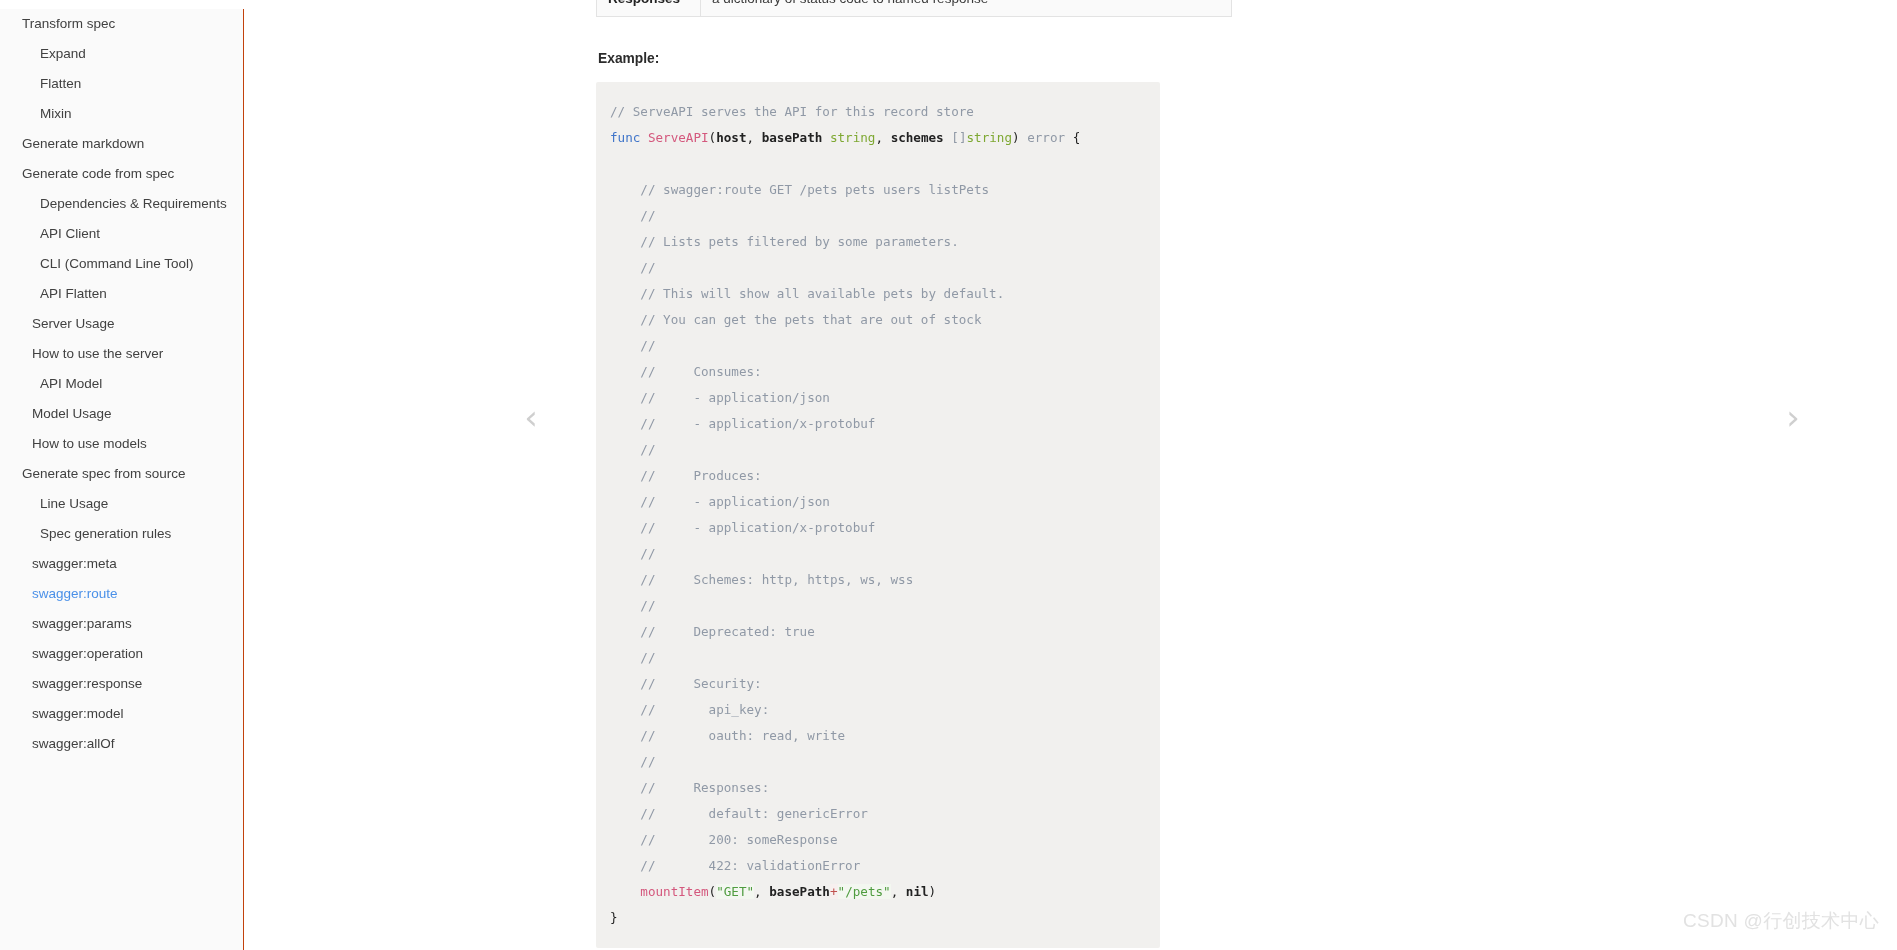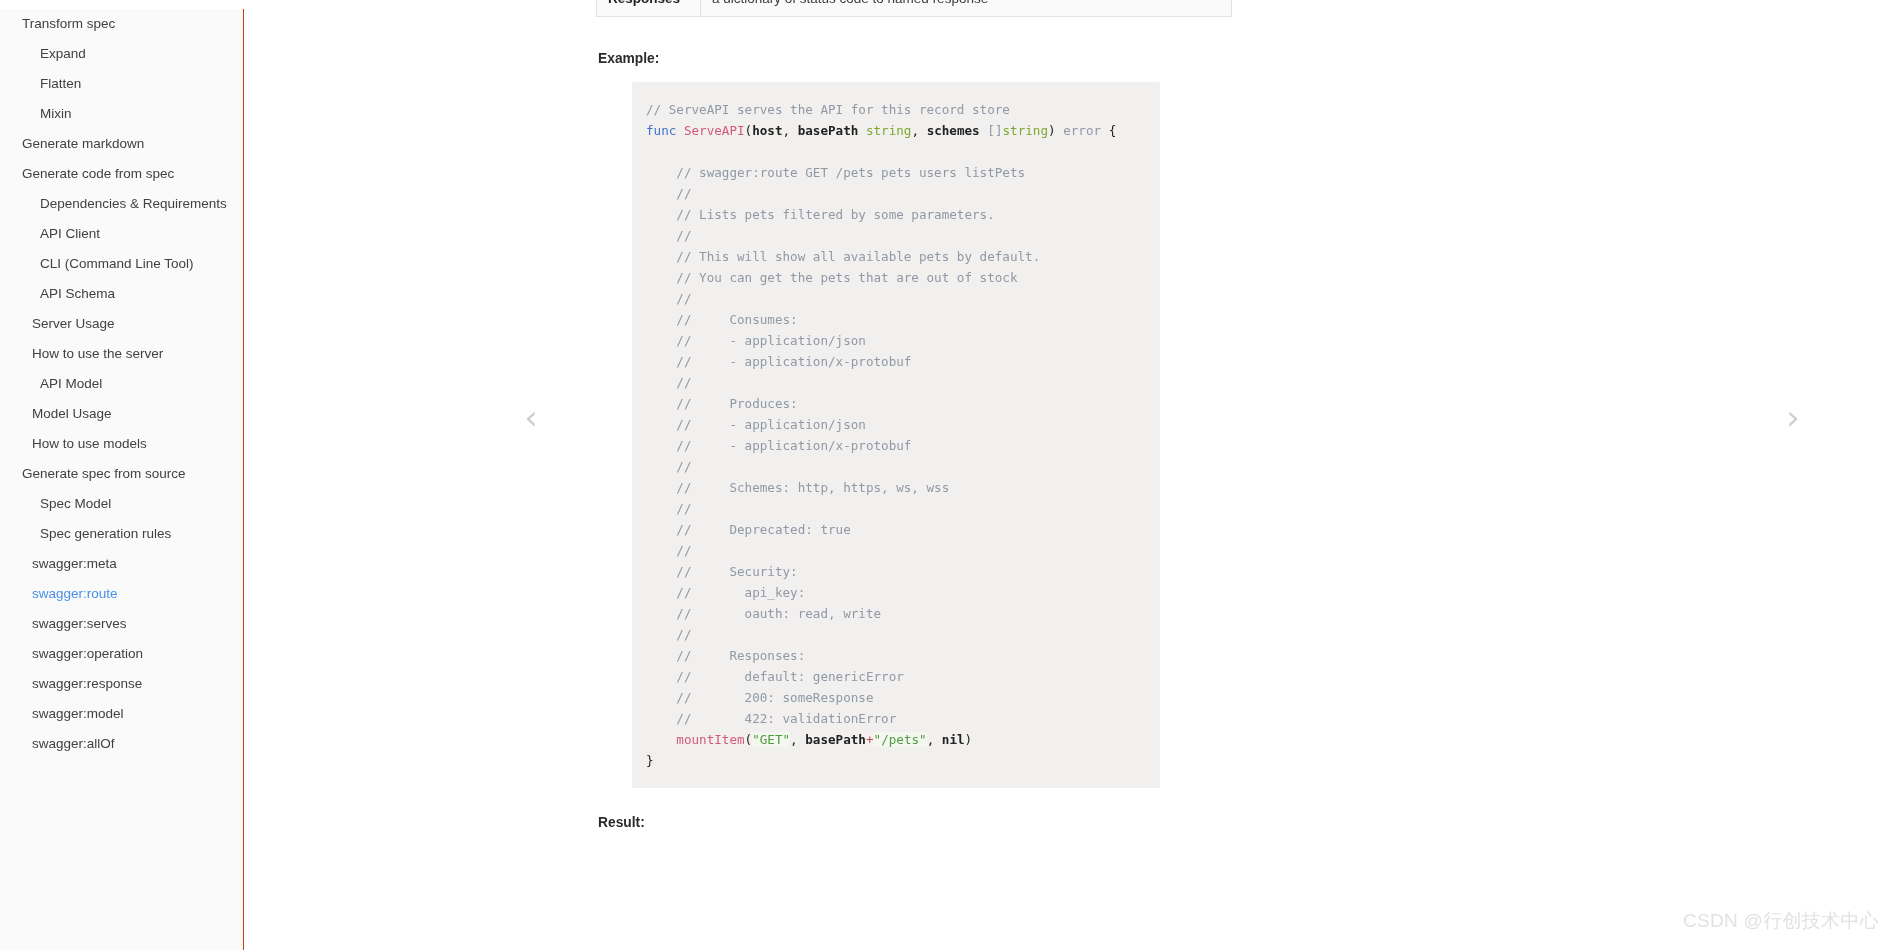--- a/index.html
+++ b/index.html
@@ -74,25 +74,24 @@
     margin: 34px 0 16px 2px;
   }
 
   
   .codeblock {
     background: #f1f0ee;
     border-radius: 2px;
     padding: 17px 0 17px 14px;
     font-family: "DejaVu Sans Mono", monospace;
     font-size: 12.6px;
-    line-height: 21px;
+    line-height: 26px;
     color: #8a93a0;
     white-space: pre;
     overflow: hidden;
-    margin-left: 36px;
   }
   .c-cmt { color: #9099a6; }
   .c-kw  { color: #3f74c9; }
   .c-fn  { color: #d4587d; }
   .c-typ { color: #7ea832; }
   .c-str { color: #4f9c3f; background: #f3f7f0; }
   .c-op  { color: #c0504d; background: #f7f0ef; }
   .c-pl  { color: #222222; font-weight: bold; }
   .c-pn  { color: #222222; }
   .c-nil { color: #222222; font-weight: bold; }
@@ -151,54 +150,54 @@
         <div class="nav-row">
           <span class="nav-item lvl1">Dependencies &amp; Requirements</span>
         </div>
         <div class="nav-row">
           <span class="nav-item lvl1">API Client</span>
         </div>
         <div class="nav-row">
           <span class="nav-item lvl1">CLI (Command Line Tool)</span>
         </div>
         <div class="nav-row">
-          <span class="nav-item lvl1">API Schema</span>
+          <span class="nav-item lvl1">API Flatten</span>
         </div>
         <div class="nav-row">
           <span class="nav-item lvl2">Server Usage</span>
         </div>
         <div class="nav-row">
           <span class="nav-item lvl2">How to use the server</span>
         </div>
         <div class="nav-row">
           <span class="nav-item lvl1">API Model</span>
         </div>
         <div class="nav-row">
           <span class="nav-item lvl2">Model Usage</span>
         </div>
         <div class="nav-row">
           <span class="nav-item lvl2">How to use models</span>
         </div>
         <div class="nav-row">
           <span class="nav-item lvl0">Generate spec from source</span>
         </div>
         <div class="nav-row">
-          <span class="nav-item lvl1">Spec Model</span>
+          <span class="nav-item lvl1">Line Usage</span>
         </div>
         <div class="nav-row">
           <span class="nav-item lvl1">Spec generation rules</span>
         </div>
         <div class="nav-row">
           <span class="nav-item lvl2">swagger:meta</span>
         </div>
         <div class="nav-row">
           <span class="nav-item lvl2 active">swagger:route</span>
         </div>
         <div class="nav-row">
-          <span class="nav-item lvl2">swagger:serves</span>
+          <span class="nav-item lvl2">swagger:params</span>
         </div>
         <div class="nav-row">
           <span class="nav-item lvl2">swagger:operation</span>
         </div>
         <div class="nav-row">
           <span class="nav-item lvl2">swagger:response</span>
         </div>
         <div class="nav-row">
           <span class="nav-item lvl2">swagger:model</span>
         </div>

